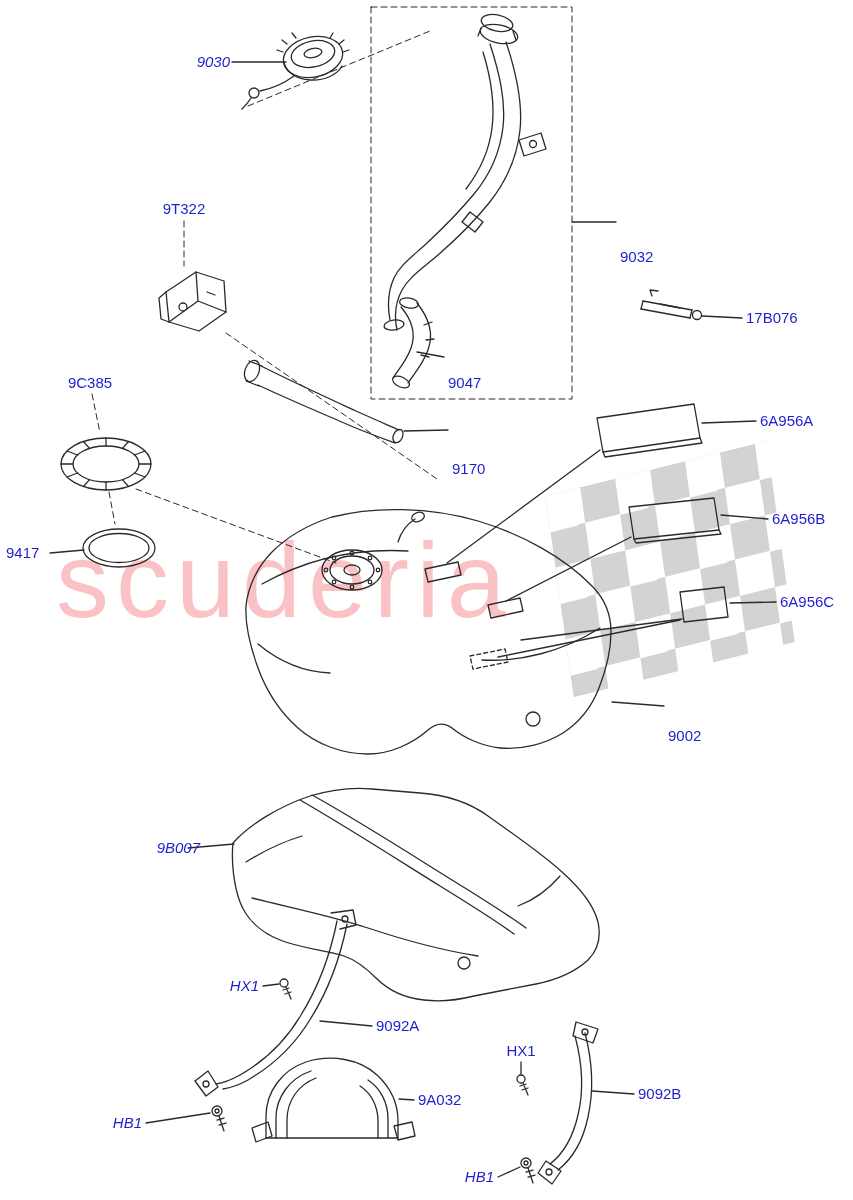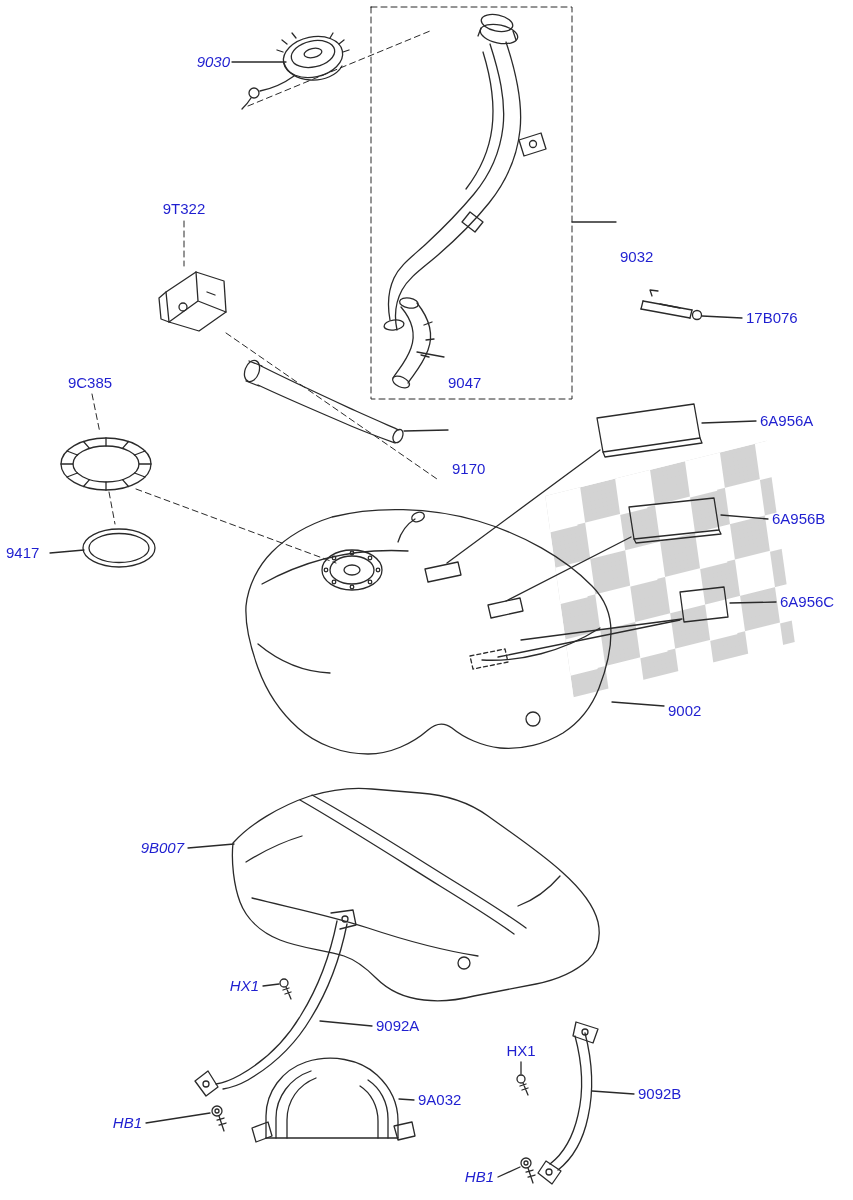--- a/index.html
+++ b/index.html
@@ -29,20 +29,21 @@
   }
   .r{text-align:right;font-style:italic;}
   .c{text-align:center;}
 </style>
 </head>
 <body>
 
 <div class="canvas">
 
   <div class="wm-layer">
+    <div class="wm-brand">scuderia</div>
     <div class="wm-flag"></div>
   </div>
 
   <svg class="art" width="853" height="1200" viewBox="0 0 853 1200">
     <g stroke="#2a2a2a" stroke-width="1.3" fill="none" stroke-linecap="round" stroke-linejoin="round">
 
       <rect x="371" y="7" width="201" height="392" stroke-dasharray="6 4" stroke-width="1"></rect>
 
       <g>
         <ellipse cx="313" cy="57" rx="30" ry="20" transform="rotate(-12 313 57)"></ellipse>
@@ -240,22 +241,22 @@
   <div class="lbl c" style="left:152px;top:200px;width:64px;">9T322</div>
   <div class="lbl c" style="left:58px;top:374px;width:64px;">9C385</div>
   <div class="lbl" style="left:6px;top:544px;">9417</div>
   <div class="lbl" style="left:620px;top:213px;margin-top:35px;">9032</div>
   <div class="lbl" style="left:746px;top:309px;">17B076</div>
   <div class="lbl" style="left:448px;top:348px;margin-top:26px;">9047</div>
   <div class="lbl" style="left:452px;top:421px;margin-top:39px;">9170</div>
   <div class="lbl" style="left:760px;top:412px;">6A956A</div>
   <div class="lbl" style="left:772px;top:510px;">6A956B</div>
   <div class="lbl" style="left:780px;top:593px;text-align:center;">6A956C</div>
-  <div class="lbl" style="left:668px;top:702px;">9002</div>
-  <div class="lbl r" style="left:128px;top:839px;width:56px;">9B007</div>
+  <div class="lbl" style="left:668px;top:727px;">9002</div>
+  <div class="lbl r" style="left:144px;top:839px;width:56px;">9B007</div>
   <div class="lbl r" style="left:219px;top:977px;width:40px;">HX1</div>
   <div class="lbl" style="left:376px;top:1017px;">9092A</div>
   <div class="lbl" style="left:418px;top:1091px;">9A032</div>
   <div class="lbl r" style="left:102px;top:1114px;width:40px;">HB1</div>
   <div class="lbl c" style="left:501px;top:1042px;width:40px;">HX1</div>
   <div class="lbl" style="left:638px;top:1085px;">9092B</div>
   <div class="lbl r" style="left:454px;top:1168px;width:40px;">HB1</div>
 
 </div>
 

